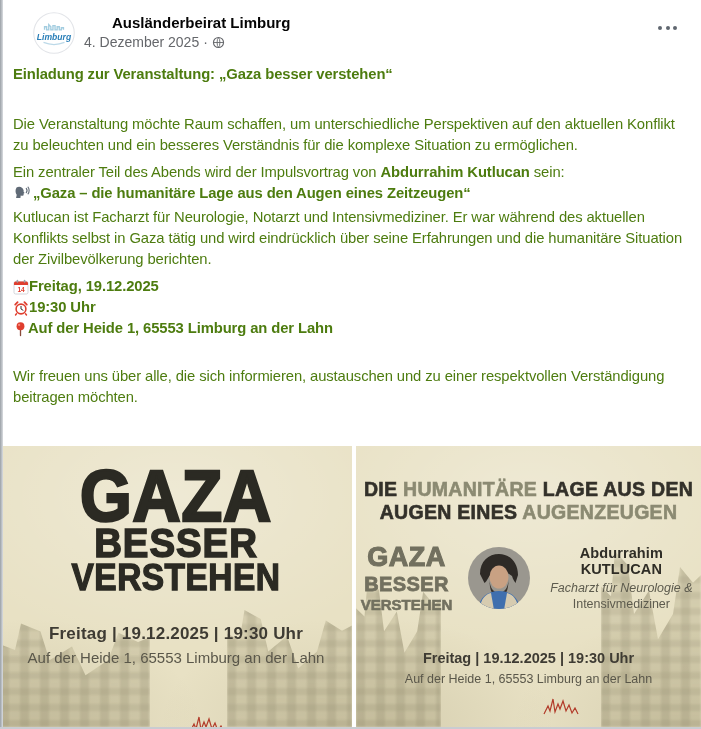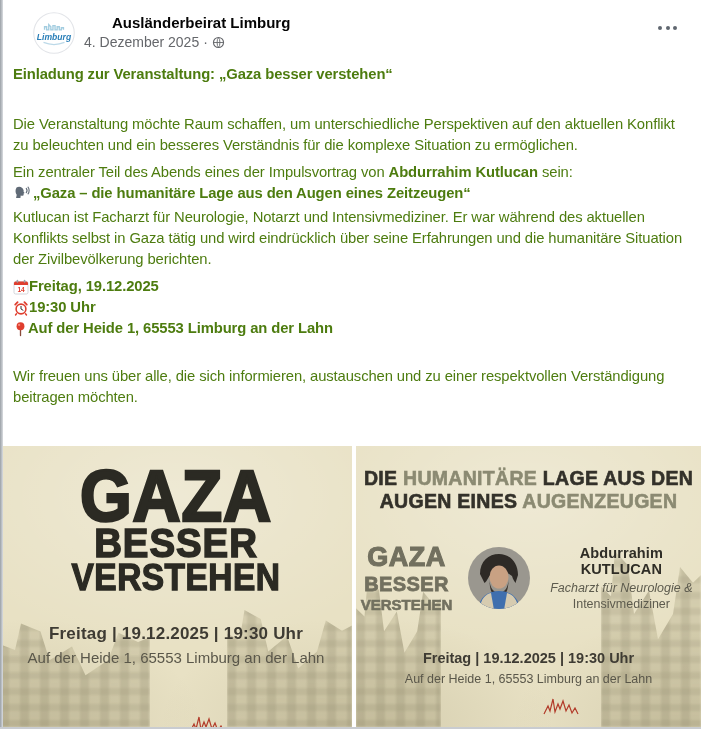--- a/index.html
+++ b/index.html
@@ -72,21 +72,21 @@
   .lp2 { font-size:40px; line-height:35px; letter-spacing:1px;
     -webkit-text-stroke:1.5px #2b2a23; transform:scale(.96,1.02); }
   .lp3 { font-size:36px; line-height:33px; letter-spacing:.5px;
     -webkit-text-stroke:1.3px #2b2a23; transform:scale(.93,1.0); }
   .lp-datetime { position:absolute; top:178px; width:100%; text-align:center;
     font-size:17px; font-weight:700; color:#3e3b33; letter-spacing:.2px; }
   .lp-address { position:absolute; top:203px; width:100%; text-align:center;
     font-size:15px; color:#5a574a; }
 
   
-  .rp-heading { position:absolute; top:21px; left:0; width:100%; text-align:center;
+  .rp-heading { position:absolute; top:32px; left:0; width:100%; text-align:center;
     font-size:19.5px; line-height:23px; font-weight:700; letter-spacing:.3px;
     color:#33312a; -webkit-text-stroke:.6px #33312a; }
   .rp-heading .olive { color:#8b8a72; -webkit-text-stroke:.6px #8b8a72; }
   .rp-mid { position:absolute; top:94px; left:0; width:100%; height:76px;
     display:flex; align-items:center; justify-content:center; gap:15px; }
   .rp-logo { text-align:center; color:#72705f; font-weight:700; line-height:1; }
   .rp-logo1 { font-size:27px; -webkit-text-stroke:1.1px #72705f; letter-spacing:.5px; }
   .rp-logo2 { font-size:20px; margin-top:3px; -webkit-text-stroke:.8px #72705f; letter-spacing:.4px; }
   .rp-logo3 { font-size:15px; margin-top:3px; -webkit-text-stroke:.6px #72705f; }
   .rp-photo { width:64px; height:64px; }
@@ -138,21 +138,21 @@
 
   <div class="post-body">
     <div class="post-title">Einladung zur Veranstaltung: „Gaza besser verstehen“</div>
 
     <div class="para">
       <br>
       <span>Die Veranstaltung möchte Raum schaffen, um unterschiedliche Perspektiven auf den aktuellen Konflikt zu beleuchten und ein besseres Verständnis für die komplexe Situation zu ermöglichen.</span>
     </div>
 
     <div class="para">
-      <span>Ein zentraler Teil des Abends eines der Impulsvortrag von </span><span class="b">Abdurrahim Kutlucan</span><span> sein:</span><br>
+      <span>Ein zentraler Teil des Abends wird der Impulsvortrag von </span><span class="b">Abdurrahim Kutlucan</span><span> sein:</span><br>
       <span class="quote-line"><span class="inline-icon"><svg width="17" height="17" viewBox="0 0 20 20">
               <path d="M4.2 4.2a5.2 5.2 0 0 1 8.2 3c.3 1-.2 1.7.3 2.3l1 1.2-1.2.4v1.8c0 .9-.9 1.1-2.5.8l-.9-.2-.4 3.1H3.6l.8-4.1C2.7 10.9 2.4 6.6 4.2 4.2z" fill="#606a76"></path>
               <path d="M15.6 5.2c1 1.3 1 3.7 0 5 M17.7 3.6c1.7 2.1 1.7 6 0 8.1" stroke="#606a76" fill="none" stroke-width="1.3" stroke-linecap="round"></path>
             </svg></span><span>„Gaza – die humanitäre Lage aus den Augen eines Zeitzeugen“</span></span><br>
       <span>Kutlucan ist Facharzt für Neurologie, Notarzt und Intensivmediziner. Er war während des aktuellen Konflikts selbst in Gaza tätig und wird eindrücklich über seine Erfahrungen und die humanitäre Situation der Zivilbevölkerung berichten.</span>
     </div>
 
     <div class="event-block">
       <div class="event-line">
         <svg width="16" height="16" viewBox="0 0 16 16">

